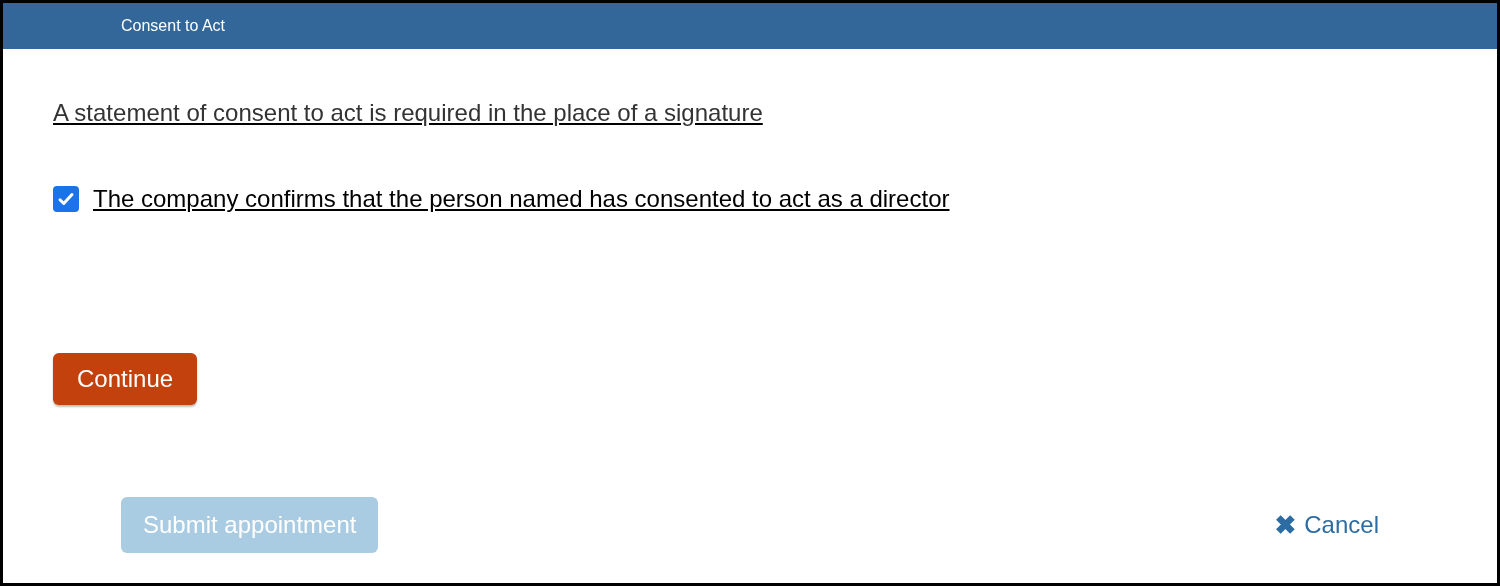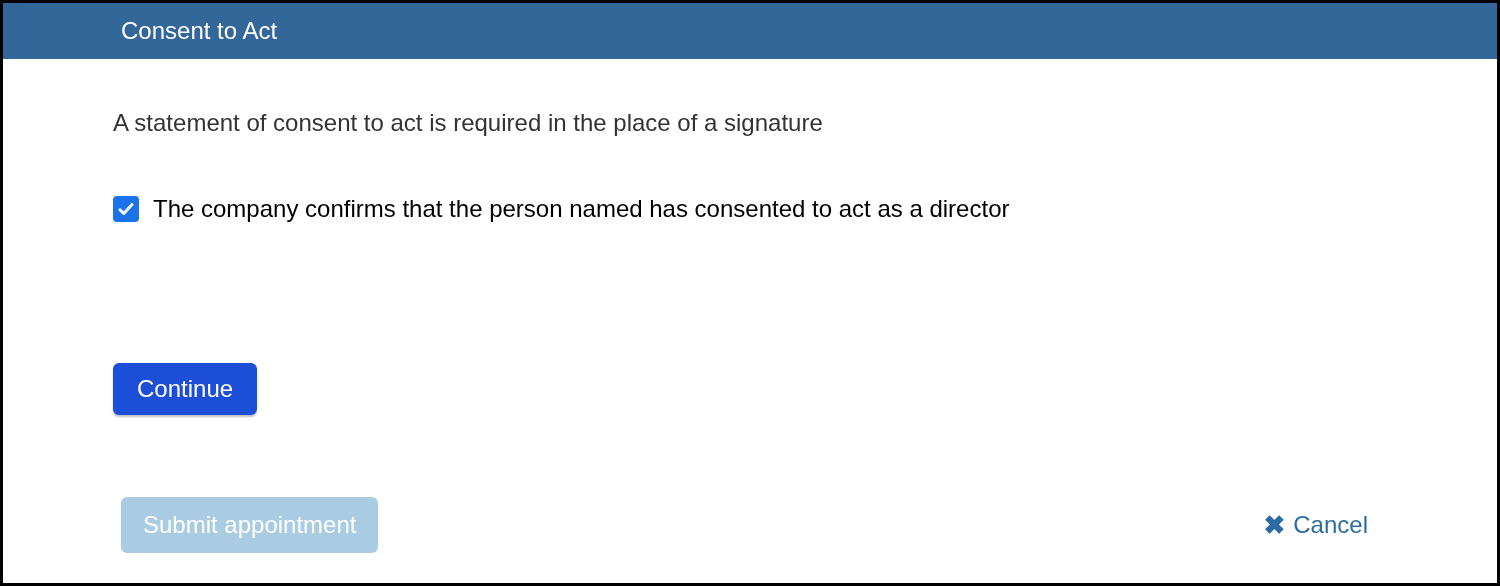--- a/index.html
+++ b/index.html
@@ -12,25 +12,26 @@
       background: #ffffff;
       width: 1500px;
       height: 586px;
       border: 3px solid #000000;
       position: relative;
     }
     .header-bar {
       background: #336699;
       color: #ffffff;
       padding: 14px 0 14px 118px;
-      font-size: 24px;
+      font-size: 16px;
       font-weight: normal;
     }
     .content {
-      padding: 50px 118px 0 110px;
+      padding: 50px 118px 0 50px;
+      text-decoration: underline;
     }
     .intro-text {
       font-size: 24px;
       color: #333333;
       margin-bottom: 58px;
     }
     .checkbox-row {
       display: flex;
       align-items: center;
       gap: 14px;
@@ -49,35 +50,35 @@
     }
     .checkbox-box svg {
       width: 18px;
       height: 18px;
     }
     .checkbox-label {
       font-size: 24px;
       color: #000000;
     }
     .continue-btn {
-      background: #1d4ed8;
+      background: #c2410c;
       color: #ffffff;
       border: none;
       border-radius: 6px;
       padding: 12px 24px;
       font-size: 24px;
       cursor: pointer;
       box-shadow: 0 2px 2px rgba(0,0,0,0.25);
       text-align: center;
     }
     .bottom-row {
       position: absolute;
       bottom: 30px;
       left: 118px;
-      right: 129px;
+      right: 118px;
       display: flex;
       justify-content: space-between;
       align-items: center;
     }
     .submit-btn {
       background: #a9cce3;
       color: #ffffff;
       border: none;
       border-radius: 6px;
       padding: 14px 22px;

